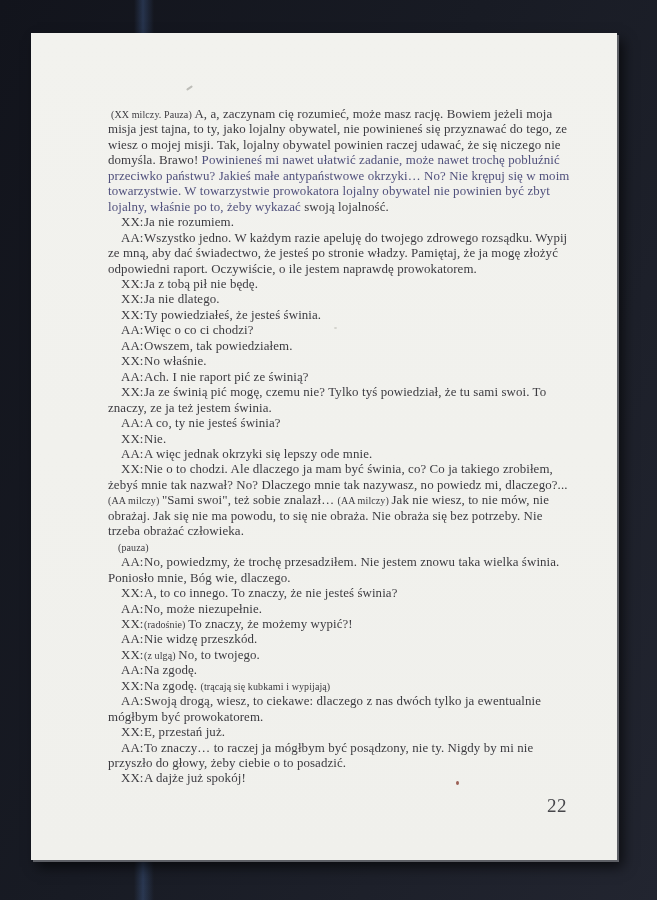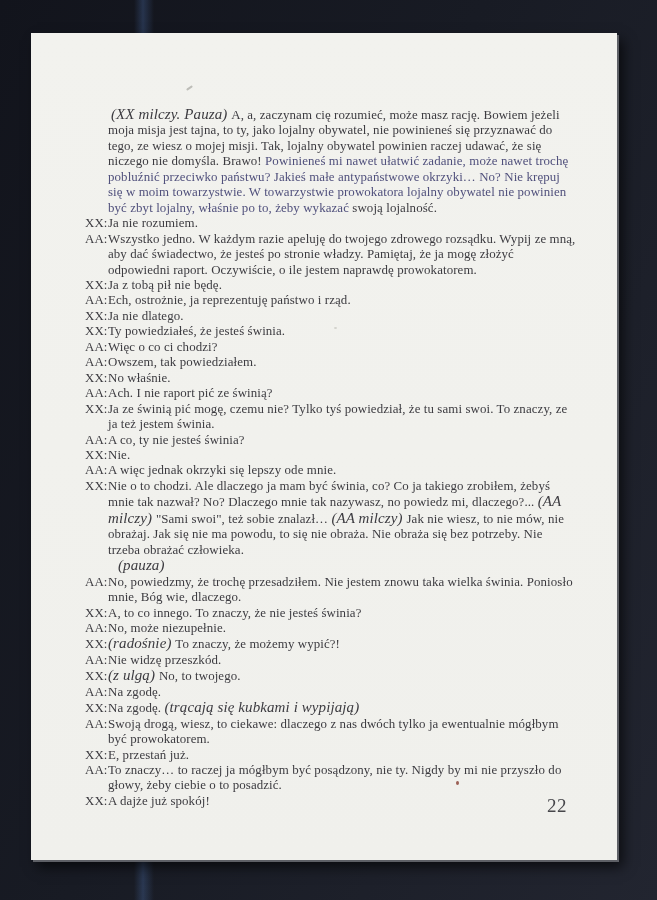--- a/index.html
+++ b/index.html
@@ -52,24 +52,24 @@
     text-indent: 3px;
   }
   .speech.stage-line {
     padding-left: 33px;
     text-indent: 0;
   }
   .label {
     display: inline-block;
     width: 23px;
     text-indent: 0;
+    margin-left: 36px;
   }
   .seg-stage {
-    font-style: italic;
-    font-size: 15px;
+    font-size: 10px;
   }
   .seg-blue {
     color: var(--ink-blue);
     text-align: center;
   }
   .page-number {
     position: absolute;
     left: 516px;
     top: 762px;
     font-size: 19px;
@@ -112,21 +112,20 @@
 <div class="backdrop">
   <div class="streak"></div>
   <div class="page">
     <div class="smudge"></div>
     <div class="speck"></div>
     <div class="dialogue">
         <p class="speech continuation"><span class="seg-stage">(XX milczy. Pauza) </span><span class="seg-normal">A, a, zaczynam cię rozumieć, może masz rację. Bowiem jeżeli moja misja jest tajna, to ty, jako lojalny obywatel, nie powinieneś się przyznawać do tego, ze wiesz o mojej misji. Tak, lojalny obywatel powinien raczej udawać, że się niczego nie domyśla. Brawo! </span><span class="seg-blue">Powinieneś mi nawet ułatwić zadanie, może nawet trochę pobluźnić przeciwko państwu? Jakieś małe antypaństwowe okrzyki… No? Nie krępuj się w moim towarzystwie. W towarzystwie prowokatora lojalny obywatel nie powinien być zbyt lojalny, właśnie po to, żeby wykazać </span><span class="seg-normal">swoją lojalność.</span></p>
         <p class="speech"><span class="label">XX:</span><span class="seg-normal">Ja nie rozumiem.</span></p>
         <p class="speech"><span class="label">AA:</span><span class="seg-normal">Wszystko jedno. W każdym razie apeluję do twojego zdrowego rozsądku. Wypij ze mną, aby dać świadectwo, że jesteś po stronie władzy. Pamiętaj, że ja mogę złożyć odpowiedni raport. Oczywiście, o ile jestem naprawdę prowokatorem.</span></p>
         <p class="speech"><span class="label">XX:</span><span class="seg-normal">Ja z tobą pił nie będę.</span></p>
-        <p class="speech"><span class="label">AA:</span><span class="seg-normal">Ech, ostrożnie, ja reprezentuję państwo i rząd.</span></p>
         <p class="speech"><span class="label">XX:</span><span class="seg-normal">Ja nie dlatego.</span></p>
         <p class="speech"><span class="label">XX:</span><span class="seg-normal">Ty powiedziałeś, że jesteś świnia.</span></p>
         <p class="speech"><span class="label">AA:</span><span class="seg-normal">Więc o co ci chodzi?</span></p>
         <p class="speech"><span class="label">AA:</span><span class="seg-normal">Owszem, tak powiedziałem.</span></p>
         <p class="speech"><span class="label">XX:</span><span class="seg-normal">No właśnie.</span></p>
         <p class="speech"><span class="label">AA:</span><span class="seg-normal">Ach. I nie raport pić ze świnią?</span></p>
         <p class="speech"><span class="label">XX:</span><span class="seg-normal">Ja ze świnią pić mogę, czemu nie? Tylko tyś powiedział, że tu sami swoi. To znaczy, ze ja też jestem świnia.</span></p>
         <p class="speech"><span class="label">AA:</span><span class="seg-normal">A co, ty nie jesteś świnia?</span></p>
         <p class="speech"><span class="label">XX:</span><span class="seg-normal">Nie.</span></p>
         <p class="speech"><span class="label">AA:</span><span class="seg-normal">A więc jednak okrzyki się lepszy ode mnie.</span></p>

